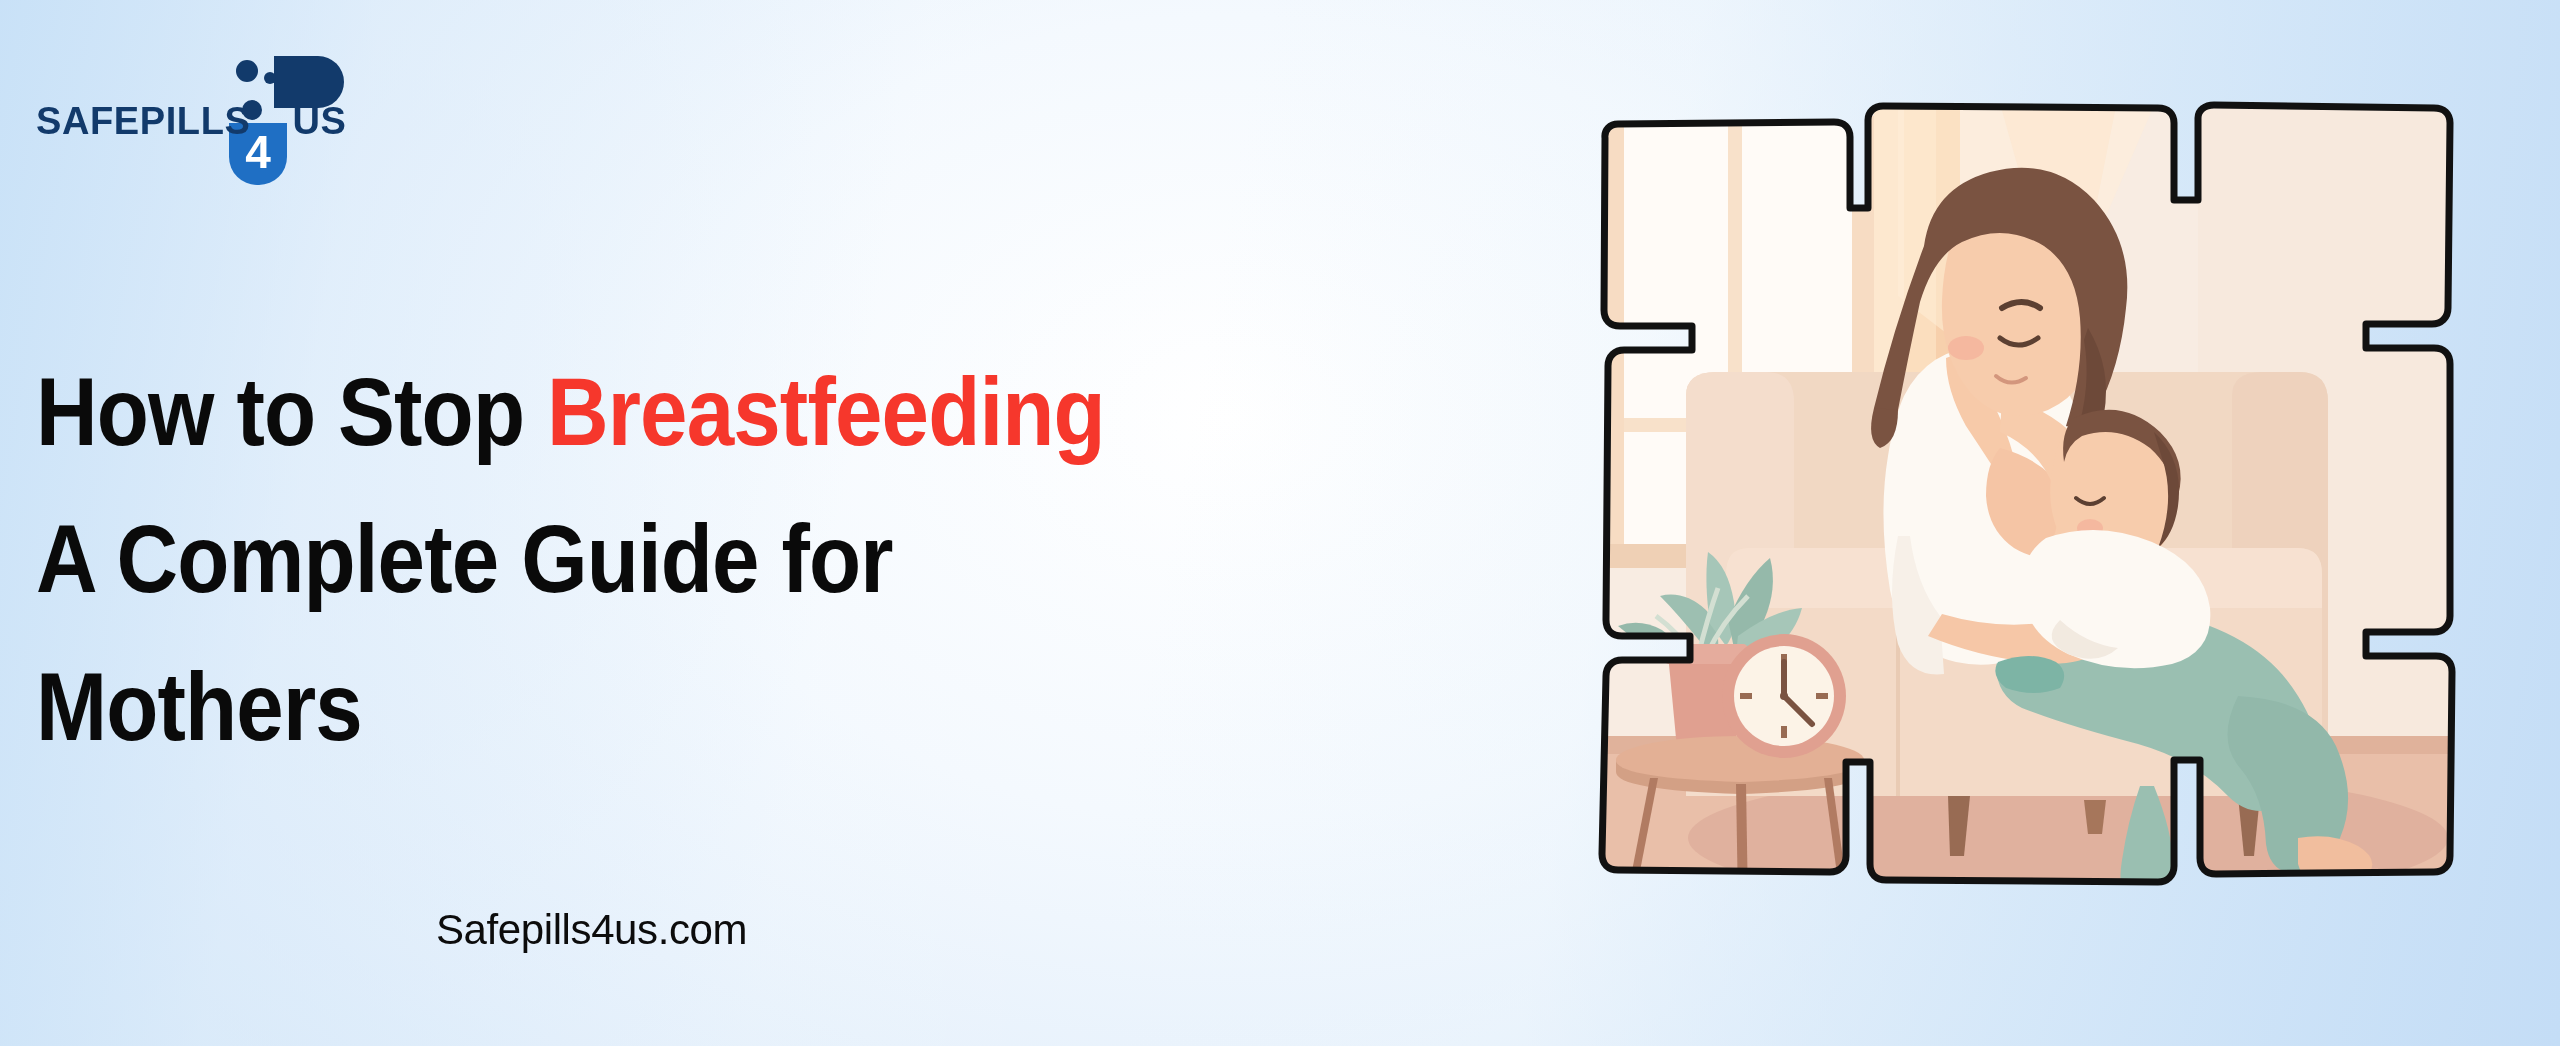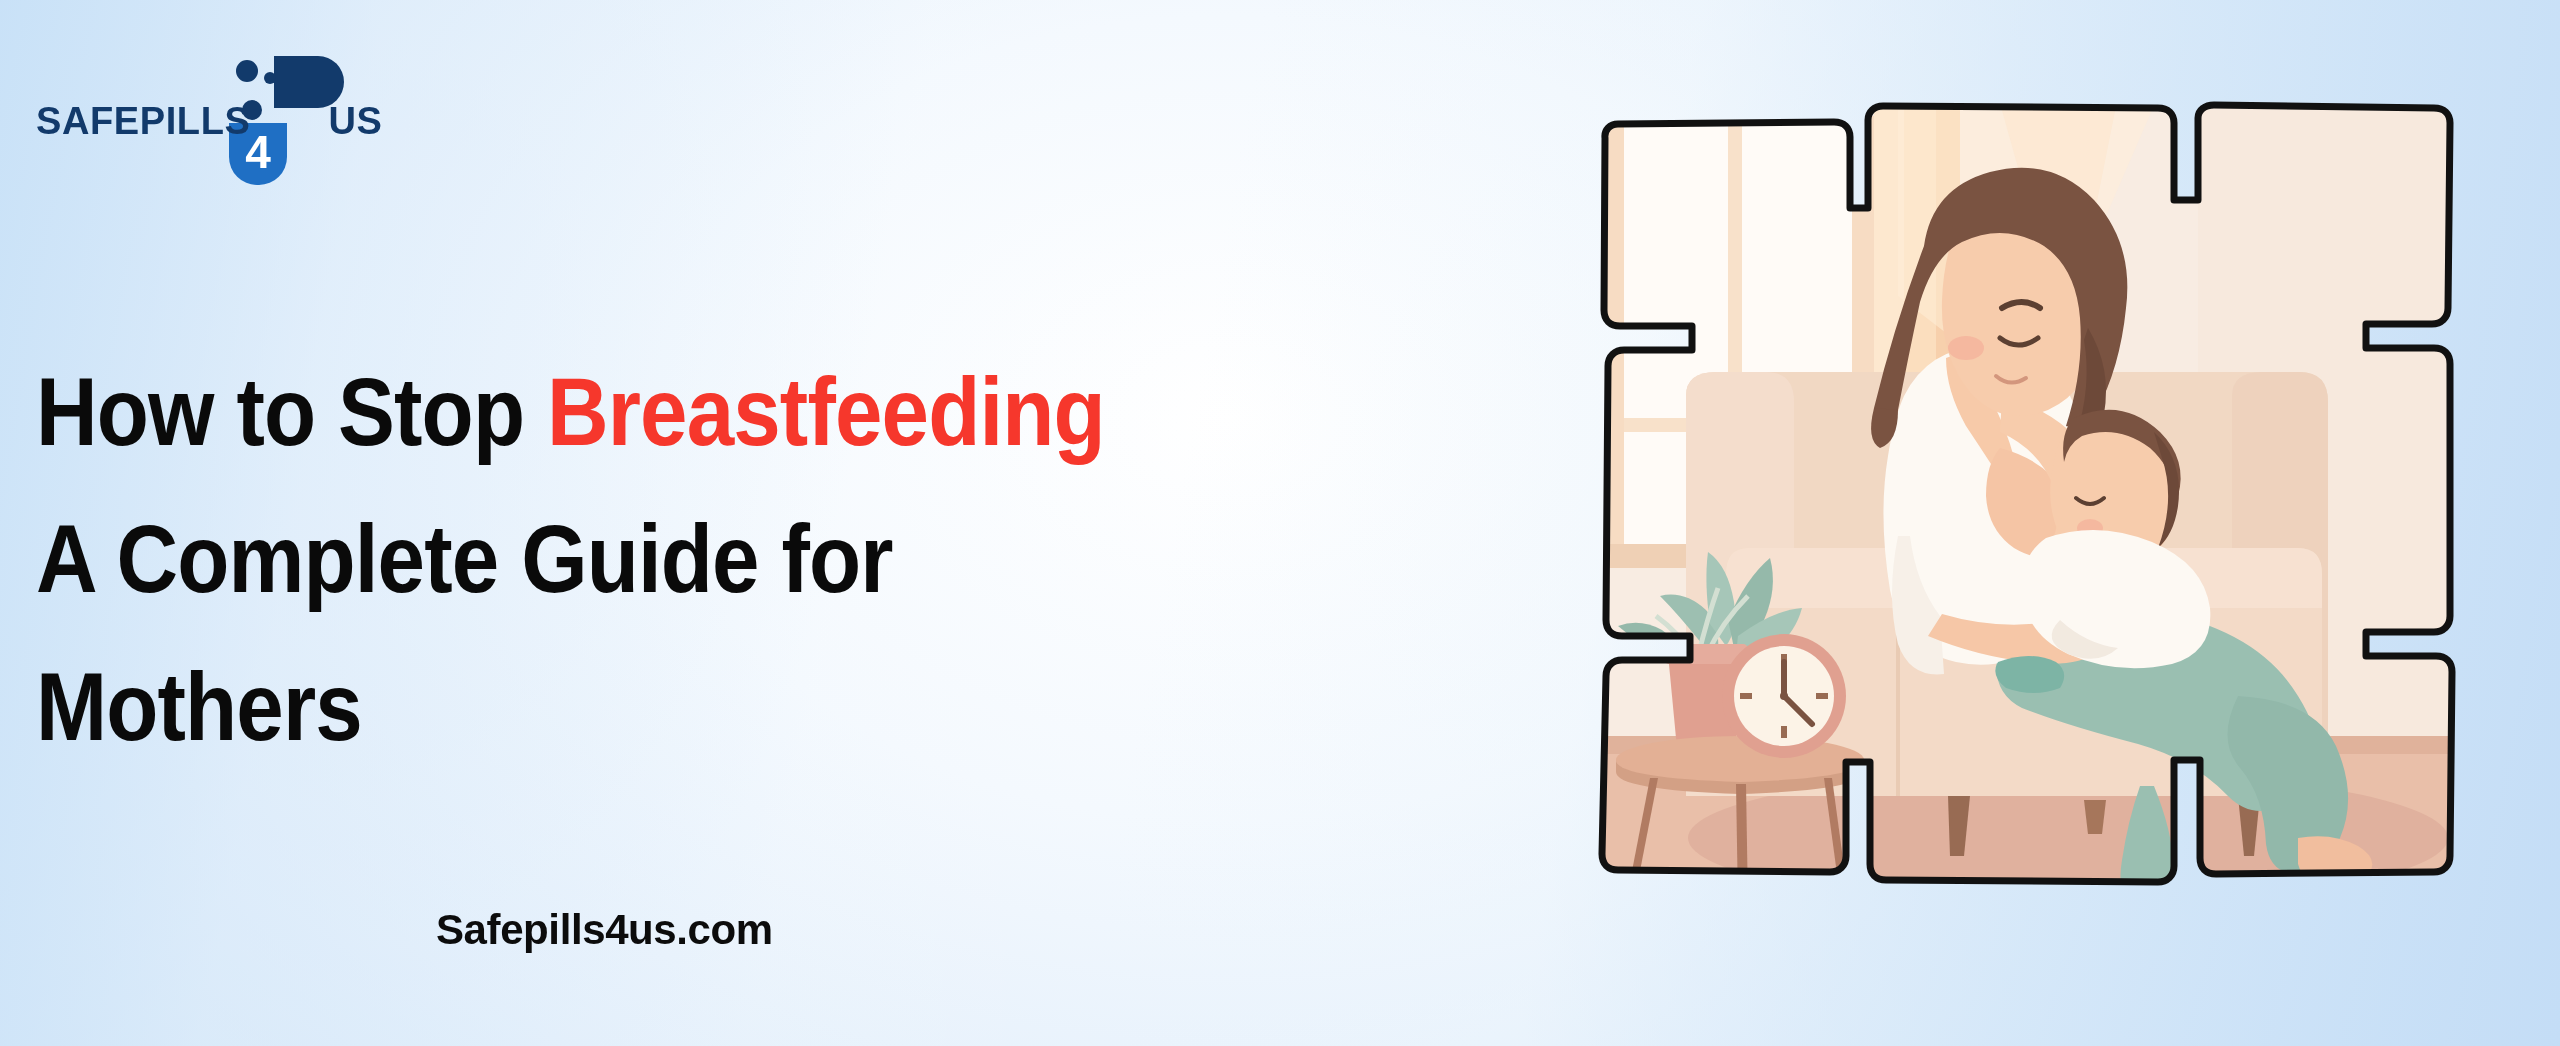--- a/index.html
+++ b/index.html
@@ -24,21 +24,21 @@
   }
 
   
   #logo { position:absolute; left:36px; top:28px; width:290px; height:118px; }
   .logo-word {
     position:absolute; left:0; top:72px;
     font-size:38px; font-weight:700; letter-spacing:0.6px;
     color:#123a6b; font-family:"Liberation Sans", sans-serif;
     white-space:nowrap;
   }
-  .logo-word .us { margin-left:78px; }
+  .logo-word .us { margin-left:42px; }
   .capsule {
     position:absolute; left:238px; top:28px; width:68px; height:52px;
   }
   .capsule .cap-left {
     position:absolute; left:0; top:0; width:26px; height:52px;
     background:#123a6b;
   }
   .capsule .cap-right {
     position:absolute; left:24px; top:0; width:46px; height:52px;
     background:#123a6b; border-radius:0 26px 26px 0;
@@ -61,21 +61,21 @@
     font-size:97px; font-weight:700; line-height:1.52;
     letter-spacing:-1px; color:#0a0a0a;
     font-family:"Liberation Sans Narrow","Liberation Sans", sans-serif;
     transform:scaleX(0.88); transform-origin:left center;
   }
   #headline .hl-line { display:block; white-space:nowrap; }
   .accent { color:#f6372c; }
 
   #site-url {
     position:absolute; left:436px; top:906px;
-    font-size:42px; font-weight:700; color:#0c0c0c;
+    font-size:42px; font-weight:400; color:#0c0c0c;
     letter-spacing:-0.4px;
   }
 
   
   #illustration {
     position:absolute; left:1598px; top:96px; width:862px; height:810px;
   }
   #illustration svg { display:block; width:100%; height:100%; }
 </style>
 </head>

